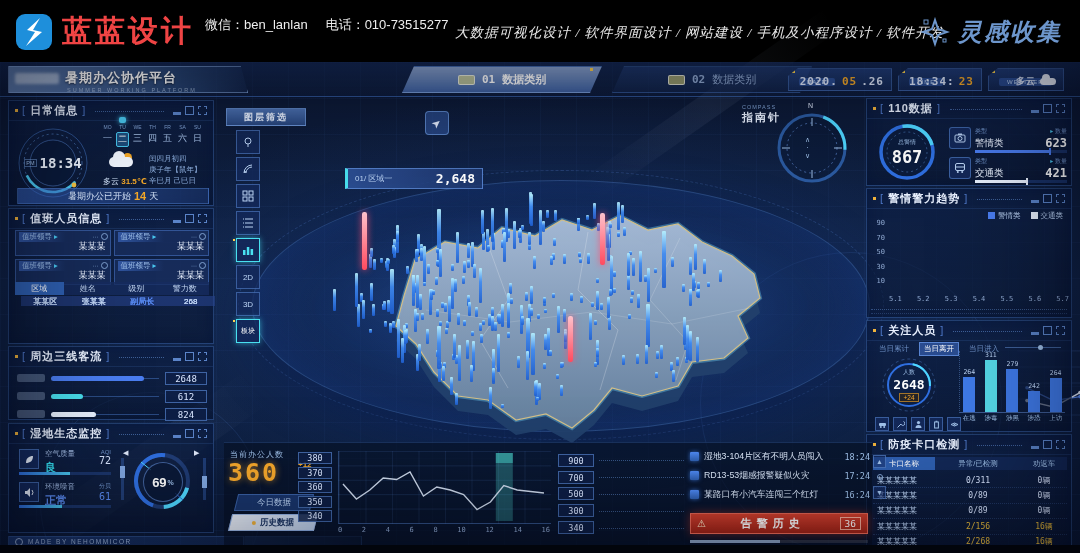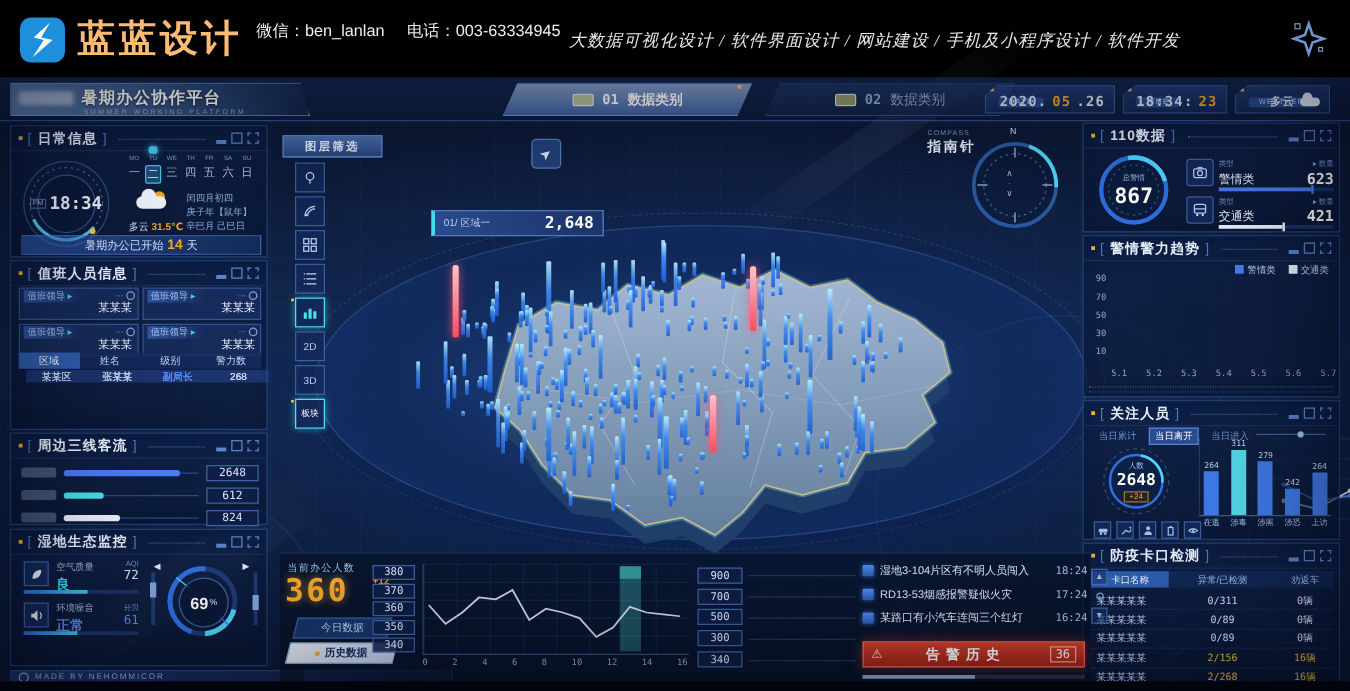--- a/index.html
+++ b/index.html
@@ -1,20 +1,20 @@
 <!DOCTYPE html>
 <html><head>
 <meta charset="utf-8">
 <style>
   html,body{margin:0;padding:0;background:#000;font-family:"Liberation Sans","DejaVu Sans",sans-serif;}
   #app{position:relative;width:1080px;height:553px;overflow:hidden;background:#000;}
   
   .banner{position:absolute;left:0;top:0;width:1080px;height:62px;background:#000;}
   .logo{position:absolute;left:14px;top:11px;display:flex;align-items:center;gap:8px;}
-  .brand{font-size:30px;font-weight:bold;color:#fdba74;letter-spacing:3px;}
+  .brand{font-size:30px;font-weight:bold;color:#ef4444;letter-spacing:3px;}
   .contact{position:absolute;left:205px;top:10px;color:#eee;}
   .contact .l1{font-size:14px;display:flex;gap:10px;align-items:center;}
   .contact .l1 .arr{color:#bbb;font-size:9px;letter-spacing:2px;}
   .contact .l2{font-size:13px;margin-top:6px;display:flex;gap:18px;}
   .services{position:absolute;left:455px;top:24px;font-size:13.5px;color:#e8e8e8;font-style:italic;font-family:"Liberation Serif","DejaVu Serif",serif;letter-spacing:1px;}
   .collect{position:absolute;right:18px;top:16px;display:flex;align-items:center;gap:8px;color:#6d96cc;font-weight:bold;font-style:italic;font-size:24px;letter-spacing:2px;font-family:"Liberation Serif","DejaVu Serif",serif;}
   
   .dash{position:absolute;left:0;top:62px;width:1080px;height:491px;
     background:radial-gradient(ellipse at 52% 52%,rgba(45,95,185,.30),transparent 62%),
                linear-gradient(180deg,#0c1833,#102347 45%,#0b1a38);}
@@ -235,30 +235,31 @@
     <div class="logo">
       <svg width="40" height="40" viewBox="0 0 40 40">
         <rect x="2" y="2" width="36" height="36" rx="9" fill="#1e8fdb"></rect>
         <path d="M26 6 L13 18 L21 20 L12 34 L28 20 L19 18 Z" fill="#fff"></path>
       </svg>
       <span class="brand">蓝蓝设计</span>
     </div>
     <div class="contact">
       <div class="l2">
         <span>微信：ben_lanlan</span>
-        <span>电话：003-63334945</span>
+        <span>电话：010-73515277</span>
       </div>
     </div>
     <div class="services">大数据可视化设计 / 软件界面设计 / 网站建设 / 手机及小程序设计 / 软件开发</div>
     <div class="collect">
       <svg width="30" height="30" viewBox="0 0 30 30">
         <path d="M15 3 L18 12 L27 15 L18 18 L15 27 L12 18 L3 15 L12 12 Z" fill="none" stroke="#6d96cc" stroke-width="2"></path>
         <rect x="4" y="3" width="4" height="4" fill="none" stroke="#6d96cc"></rect>
         <rect x="23" y="22" width="3" height="3" fill="none" stroke="#6d96cc"></rect>
       </svg>
+      <span>灵感收集</span>
     </div>
   </div>
 
   <div class="dash">
     <div class="ring-deco" style="left:700px;top:190px;width:300px;height:300px;"></div>
     <div class="ring-deco" style="left:40px;top:330px;width:220px;height:220px;"></div>
     <div class="streak" style="left:20px;top:380px;width:260px;height:40px;"></div>
     <div class="streak" style="left:560px;top:30px;width:300px;height:26px;"></div>
 
     <div class="hbar">

